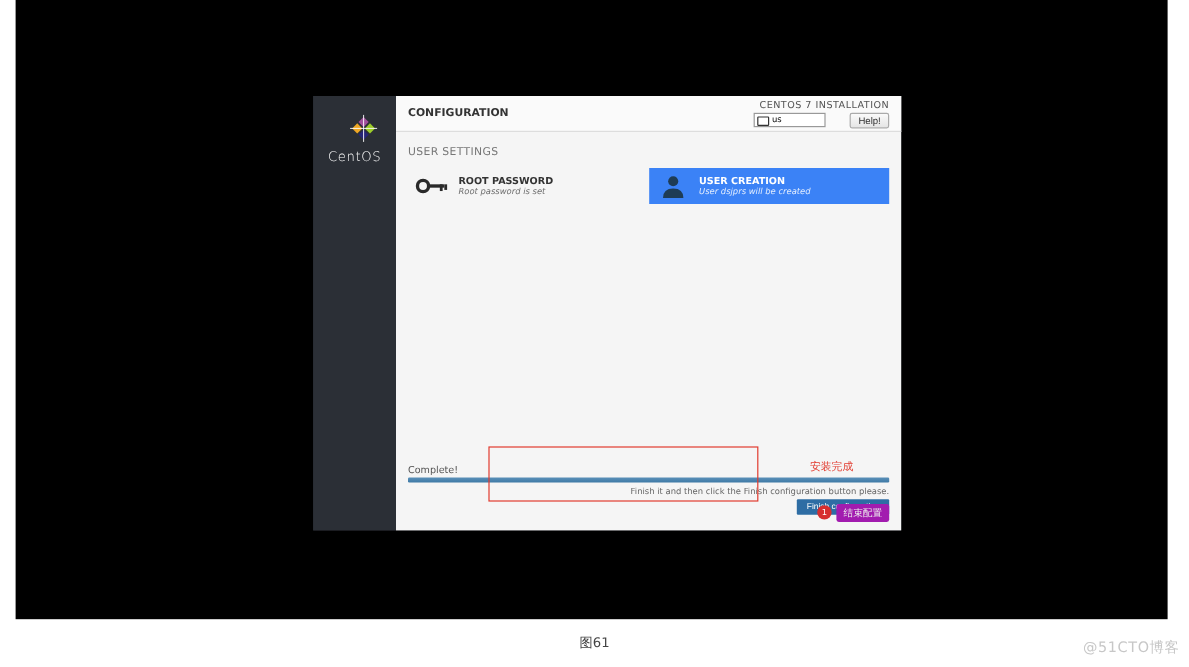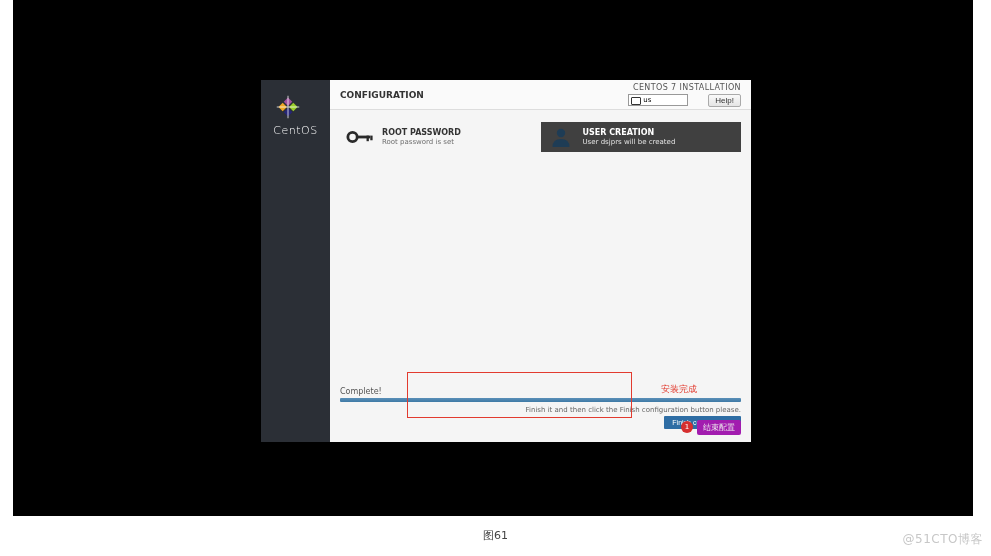--- a/index.html
+++ b/index.html
@@ -21,21 +21,21 @@
       width: 490px; height: 362px;
       background: #2b2f36;
       display: flex;
     }
     .sidebar {
       width: 69px;
       background: #2b2f36;
       display: flex; flex-direction: column; align-items: center;
       padding-top: 12px;
     }
-    .logo-wrap { display: flex; flex-direction: column; align-items: flex-start; gap: 2px; }
+    .logo-wrap { display: flex; flex-direction: column; align-items: flex-end; gap: 2px; }
     .centos-text { color: #fff; font-size: 11px; font-weight: 300; letter-spacing: .5px; }
     .main {
       flex: 1;
       background: #f5f5f5;
       position: relative;
       display: flex; flex-direction: column;
     }
     .topbar {
       height: 30px;
       display: flex; align-items: center;
@@ -66,34 +66,34 @@
     }
     .content { flex: 1; padding: 12px 10px 0 10px; position: relative; }
     .section-heading { font-size: 9px; color: #777; font-weight: 400; margin-bottom: 8px; letter-spacing: .3px; }
     .settings-row { display: flex; gap: 0; }
     .setting-card {
       flex: 1; display: flex; align-items: center; gap: 8px;
       padding: 4px 6px;
       cursor: pointer;
     }
     .card-root { background: transparent; }
-    .card-user { background: #404040; color: #fff; }
+    .card-user { background: #3b82f6; color: #fff; }
     .icon-box { width: 28px; height: 22px; display: flex; align-items: center; justify-content: center; }
     .card-text { display: flex; flex-direction: column; line-height: 1.15; }
     .card-title { font-size: 8px; font-weight: 700; }
-    .card-sub { font-size: 7px; opacity: .85; }
+    .card-sub { font-size: 7px; font-style: italic; opacity: .85; }
     .card-root .card-title { color: #333; }
     .card-root .card-sub { color: #555; }
     .progress-area {
       position: absolute; left: 0; right: 0; bottom: 0;
       padding: 0 10px 6px 10px;
     }
     .status-row { display: flex; align-items: flex-end; margin-bottom: 2px; }
     .complete-label { font-size: 8px; color: #555; }
-    .annot-install { margin-left: auto; font-size: 9px; color: #e23b2f; margin-right: 44px; text-align: right; }
+    .annot-install { margin-left: auto; font-size: 9px; color: #e23b2f; margin-right: 30px; text-align: right; }
     .progress-bar {
       height: 4px; width: 100%;
       background: linear-gradient(#5a8fb8,#3f7aa6);
       border-radius: 1px;
       margin-bottom: 4px;
     }
     .footer-text { font-size: 7px; color: #666; text-align: right; line-height: 1.2; }
     .red-box {
       position: absolute;
       border: 1px solid #e23b2f;
@@ -164,20 +164,21 @@
             <span class="install-name">CENTOS 7 INSTALLATION</span>
             <div class="lang-row">
               <span class="kbd-pill">us</span>
               <button class="help-btn">Help!</button>
             </div>
           </div>
         </div>
       </div>
 
       <div class="content">
+        <div class="section-heading">USER SETTINGS</div>
         <div class="settings-row">
 
           <div class="setting-card card-root">
             <span class="icon-box">
               <svg width="30" height="18" viewBox="0 0 30 18">
                 <circle cx="7" cy="9" r="5" fill="none" stroke="#2a2a2a" stroke-width="3"></circle>
                 <rect x="11" y="7.5" width="15" height="3" fill="#2a2a2a"></rect>
                 <rect x="22" y="7.5" width="2.5" height="6" fill="#2a2a2a"></rect>
                 <rect x="26" y="7.5" width="2.5" height="5" fill="#2a2a2a"></rect>
               </svg>

